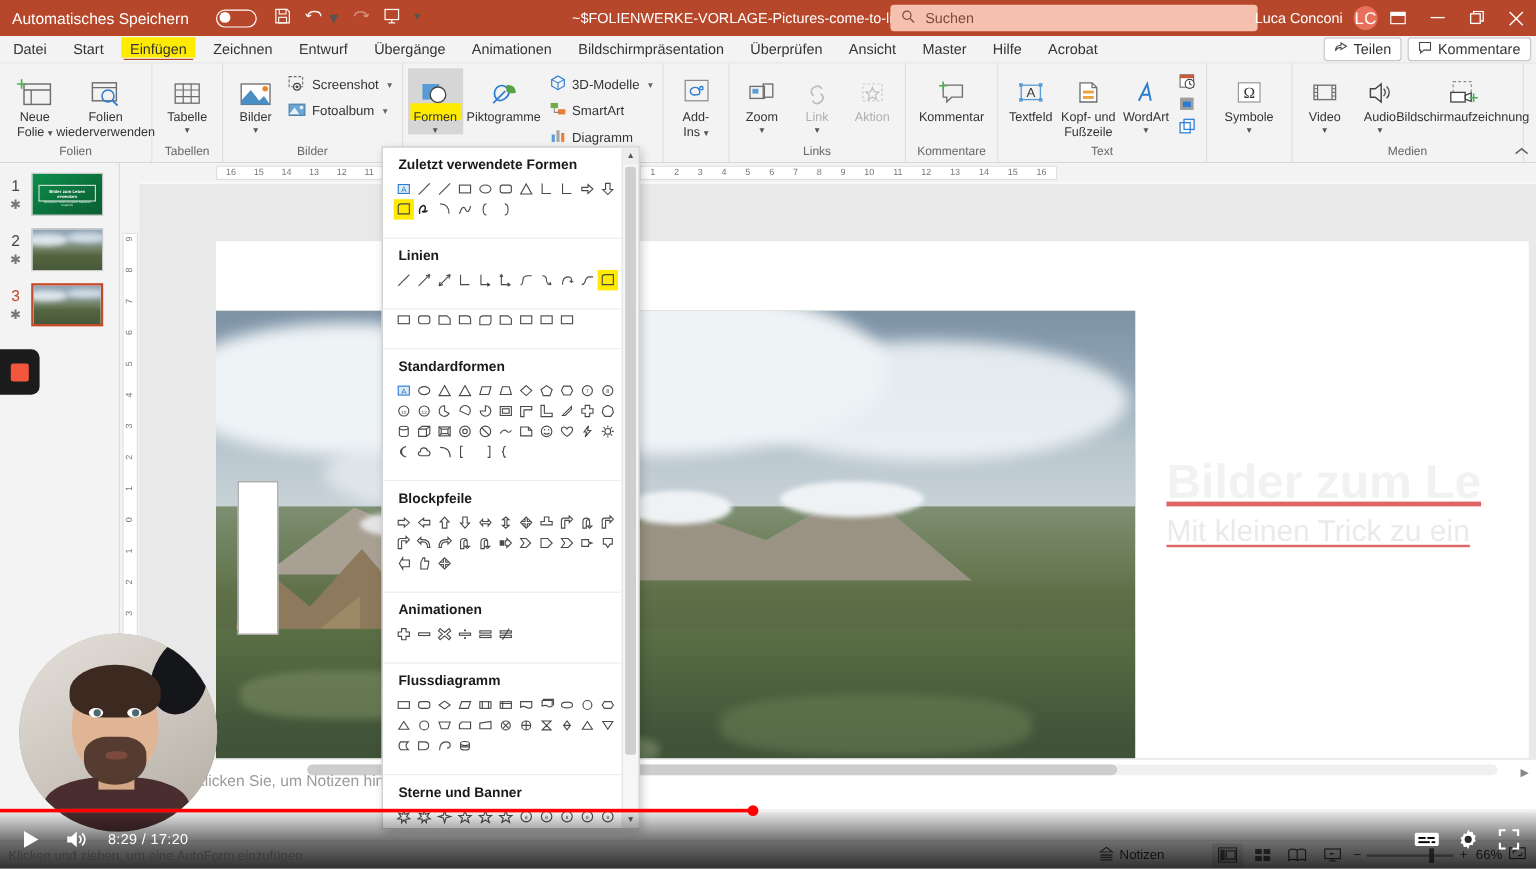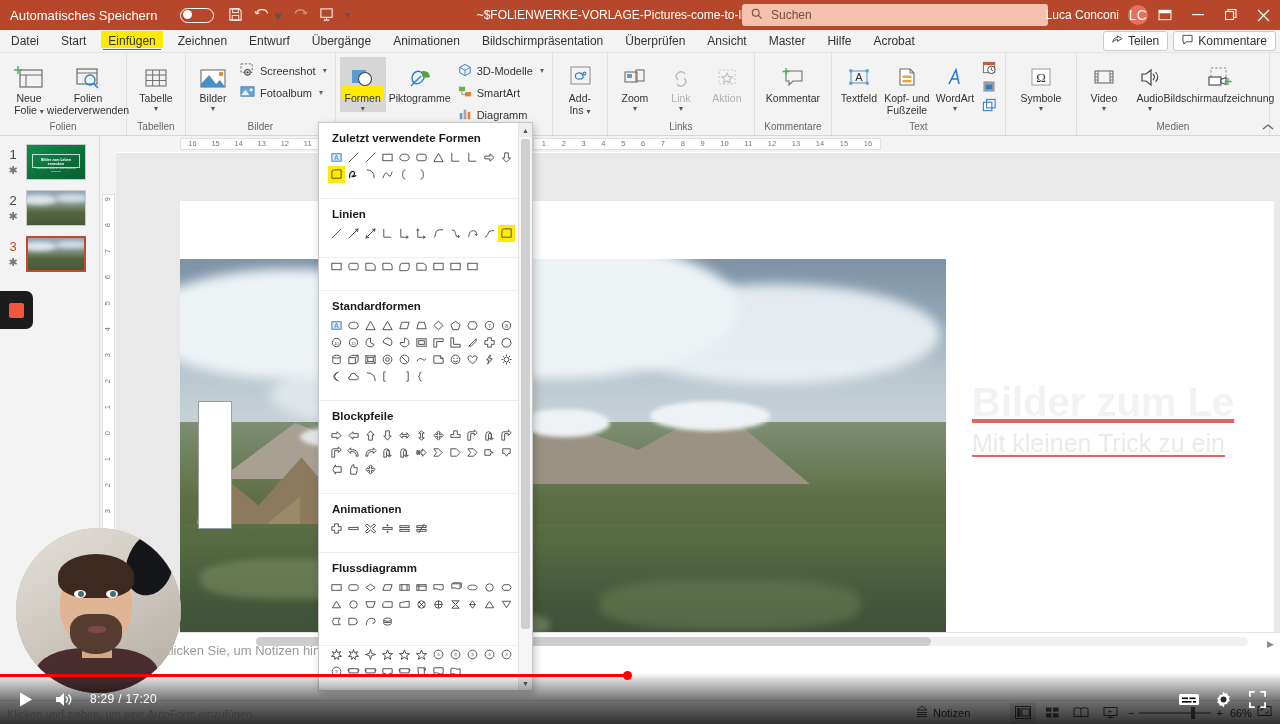--- a/index.html
+++ b/index.html
@@ -1612,20 +1612,21 @@
           <div class="sh-cell">
             <svg width="13" height="13" viewBox="0 0 14 14">
               <ellipse cx="7" cy="5" rx="4" ry="1.8" stroke="#4a4a4a" stroke-width="1" fill="none"></ellipse>
               <path d="M3 5v4q0 1.8 4 1.8t4-1.8V5" stroke="#4a4a4a" stroke-width="1" fill="none"></path>
               <path d="M3 8h8" stroke="#4a4a4a" stroke-width="1" fill="none"></path>
             </svg>
           </div>
         </div>
       </div>
       <div class="sh-sect">
+        <div class="sh-head">Sterne und Banner</div>
         <div class="sh-grid">
           <div class="sh-cell">
             <svg width="13" height="13" viewBox="0 0 14 14">
               <path d="M7 1.5 L8 5 L11.5 4 L9.5 7 L12.5 9 L8.8 9.4 L9 12.5 L7 10 L5 12.5 L5.2 9.4 L1.5 9 L4.5 7 L2.5 4 L6 5Z" stroke="#4a4a4a" stroke-width="1" fill="none"></path>
             </svg>
           </div>
           <div class="sh-cell">
             <svg width="13" height="13" viewBox="0 0 14 14">
               <path d="M7 1.5 L8 5 L11.5 4 L9.5 7 L12.5 9 L8.8 9.4 L9 12.5 L7 10 L5 12.5 L5.2 9.4 L1.5 9 L4.5 7 L2.5 4 L6 5Z" stroke="#4a4a4a" stroke-width="1" fill="none"></path>
             </svg>

